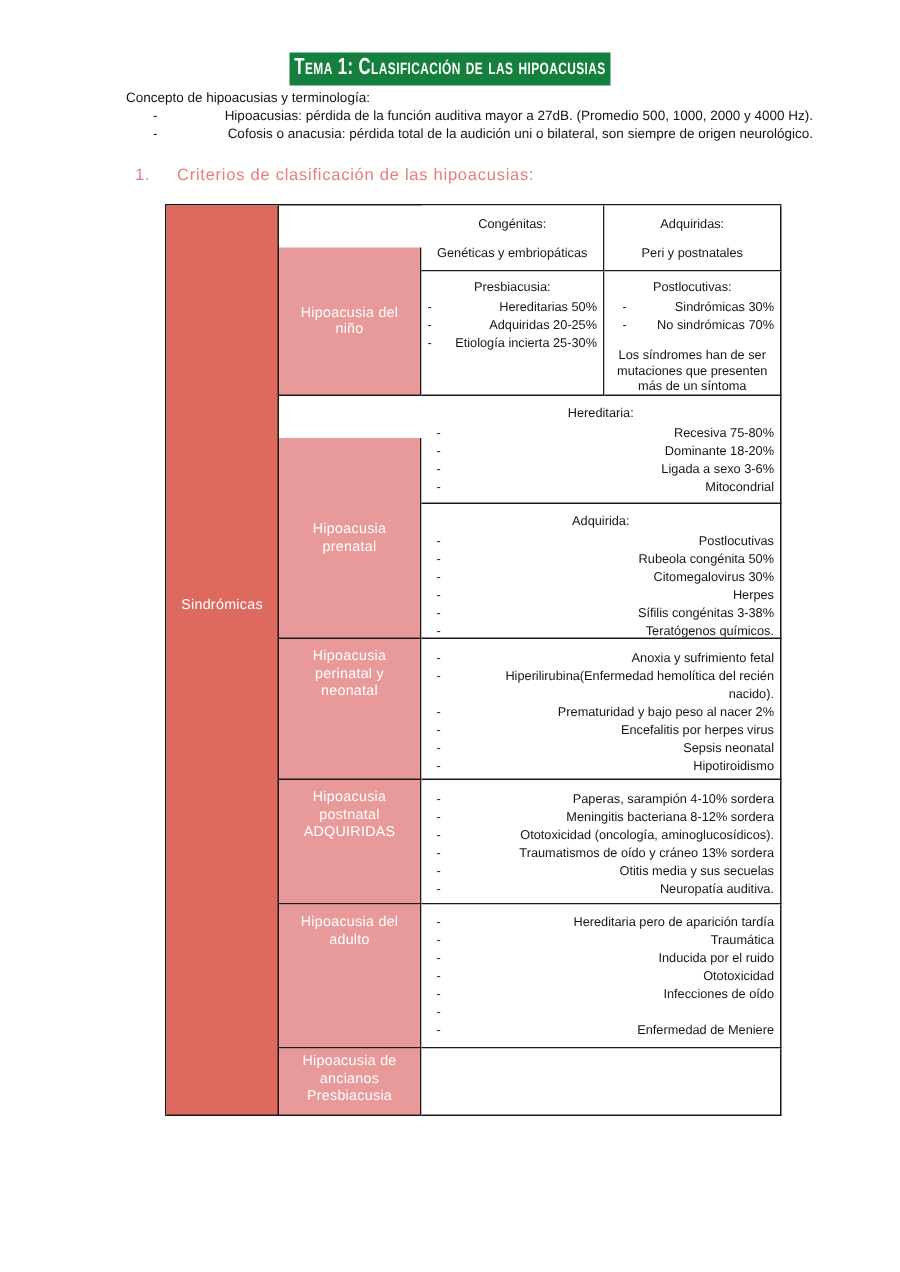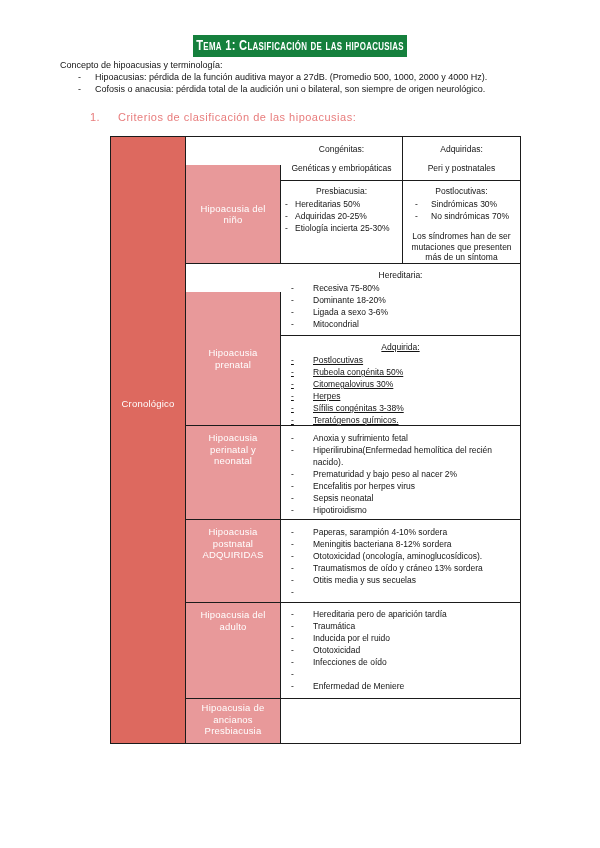--- a/index.html
+++ b/index.html
@@ -14,21 +14,21 @@
     background:#15803d;
   }
   .banner-text{
     position:absolute;left:50%;top:50%;
     transform:translate(-50%,-54%) scaleX(0.72);
     transform-origin:center;
     font-variant:small-caps;font-weight:bold;color:#ffffff;
     font-size:15.5px;letter-spacing:0.4px;white-space:nowrap;
   }
   
-  .intro{position:absolute;left:60px;top:60px;width:462px;font-size:9px;line-height:11.5px;}
+  .intro{position:absolute;left:84px;top:60px;width:462px;font-size:9px;line-height:11.5px;}
   .intro .li{display:flex;margin-top:0.5px;}
   .intro .dash{flex:0 0 35px;padding-left:18px;box-sizing:border-box;}
   
   .section{
     position:absolute;left:90px;top:111px;display:flex;
     color:#e87c7c;font-size:11px;letter-spacing:0.5px;font-weight:500;
   }
   .section .num{flex:0 0 28px;}
   
   .tbl{
@@ -62,28 +62,28 @@
   .lab-adulto{grid-area:7/2/8/3;}
   .lab-ancianos{grid-area:8/2/9/3;padding-top:3px;}
   
   .hdr{display:flex;flex-direction:column;align-items:center;justify-content:center;gap:7px;text-align:center;}
   .h-cong{grid-area:1/3/2/4;text-align:right;}
   .h-adq{grid-area:1/4/2/5;}
   
   .c-pre{grid-area:2/3/3/4;padding-top:4px;}
   .c-post{grid-area:2/4/3/5;padding-top:4px;}
   .c-hered{grid-area:3/3/4/5;padding-top:5px;}
-  .c-adq2{grid-area:4/3/5/5;padding-top:5px;text-decoration:underline;}
+  .c-adq2{grid-area:4/3/5/5;padding-top:5px;}
   .c-peri{grid-area:5/3/6/5;padding-top:6px;}
   .c-postn{grid-area:6/3/7/5;padding-top:6px;}
   .c-adulto{grid-area:7/3/8/5;padding-top:5px;}
   .c-anc{grid-area:8/3/9/5;}
   .ctitle{text-align:center;margin-bottom:1px;}
   .li{display:flex;}
-  .li .tx{flex:1;padding-right:4px;}
+  .li .tx{flex:1;padding-right:4px;text-align:right;}
   .li-n .dash{flex:0 0 14px;padding-left:4px;box-sizing:border-box;}
   .li-m .dash{flex:0 0 28px;padding-left:12px;box-sizing:border-box;}
   .li-w .dash{flex:0 0 32px;padding-left:10px;box-sizing:border-box;}
   .note{margin-top:9px;text-align:center;padding:0 6px;line-height:10.5px;}
 </style>
 </head>
 <body>
 
 <div class="banner">
   <span class="banner-text">Tema 1: Clasificación de las hipoacusias</span>
@@ -101,21 +101,21 @@
   </div>
 </div>
 
 <div class="section">
   <span class="num">1.</span>
   <span>Criterios de clasificación de las hipoacusias:</span>
 </div>
 
 <div class="tbl">
 
-  <div class="cell crit">Cronológico</div>
+  <div class="cell crit">Sindrómicas</div>
 
   <div class="cell plabel vcenter lab-nino">Hipoacusia del niño</div>
   <div class="cell plabel vcenter lab-prenatal">Hipoacusia prenatal</div>
   <div class="cell plabel lab-perinatal">Hipoacusia perinatal y neonatal</div>
   <div class="cell plabel lab-postnatal">Hipoacusia postnatal ADQUIRIDAS</div>
   <div class="cell plabel lab-adulto">Hipoacusia del adulto</div>
   <div class="cell plabel lab-ancianos">Hipoacusia de ancianos Presbiacusia</div>
 
   <div class="cell hdr h-cong">
     <div>Congénitas:</div>
@@ -246,20 +246,21 @@
     <div class="li li-w">
         <span class="dash">-</span>
         <span class="tx">Traumatismos de oído y cráneo 13% sordera</span>
       </div>
     <div class="li li-w">
         <span class="dash">-</span>
         <span class="tx">Otitis media y sus secuelas</span>
       </div>
     <div class="li li-w">
         <span class="dash">-</span>
+        <span class="tx">Neuropatía auditiva.</span>
       </div>
   </div>
 
   <div class="cell c-adulto">
     <div class="li li-w">
         <span class="dash">-</span>
         <span class="tx">Hereditaria pero de aparición tardía</span>
       </div>
     <div class="li li-w">
         <span class="dash">-</span>

